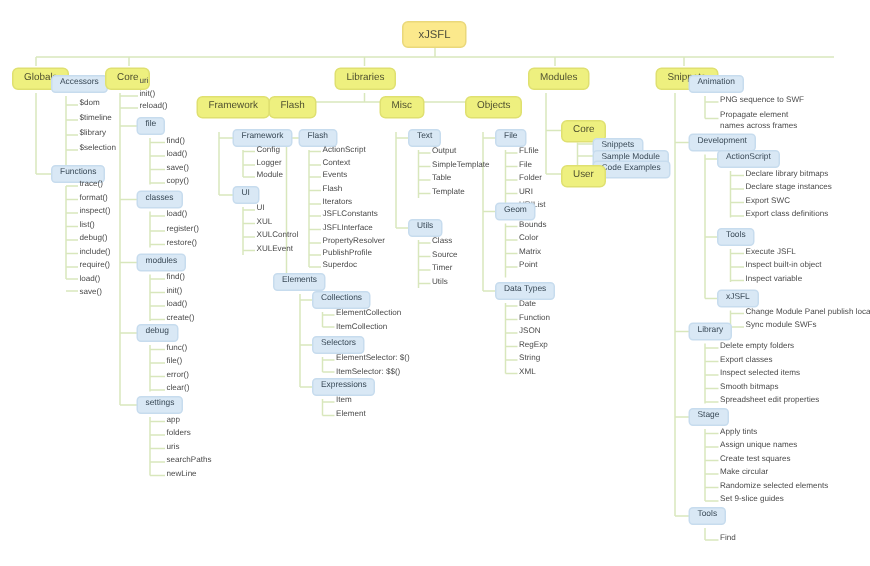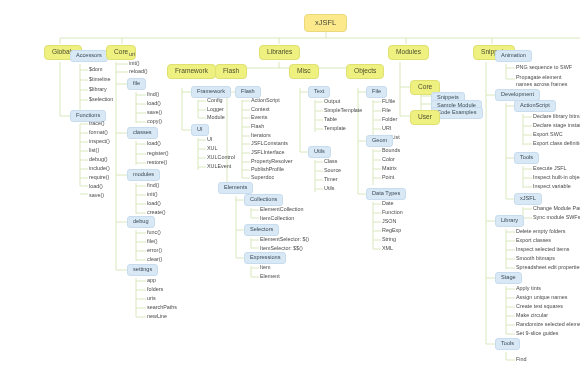--- a/index.html
+++ b/index.html
@@ -3,21 +3,21 @@
 <meta charset="utf-8">
 <style>
   html,body{margin:0;padding:0;}
   body{
     width:580px;height:377px;
     background:#ffffff;
     font-family:"Liberation Sans", sans-serif;
     overflow:hidden;
     position:relative;
   }
-  #map{position:absolute;inset:0;margin-left:36px;}
+  #map{position:absolute;inset:0;}
   svg.links{position:absolute;left:0;top:0;width:580px;height:377px;pointer-events:none;}
 
   .node{
     position:absolute;
     box-sizing:border-box;
     white-space:nowrap;
     line-height:1.05;
   }
 
   

